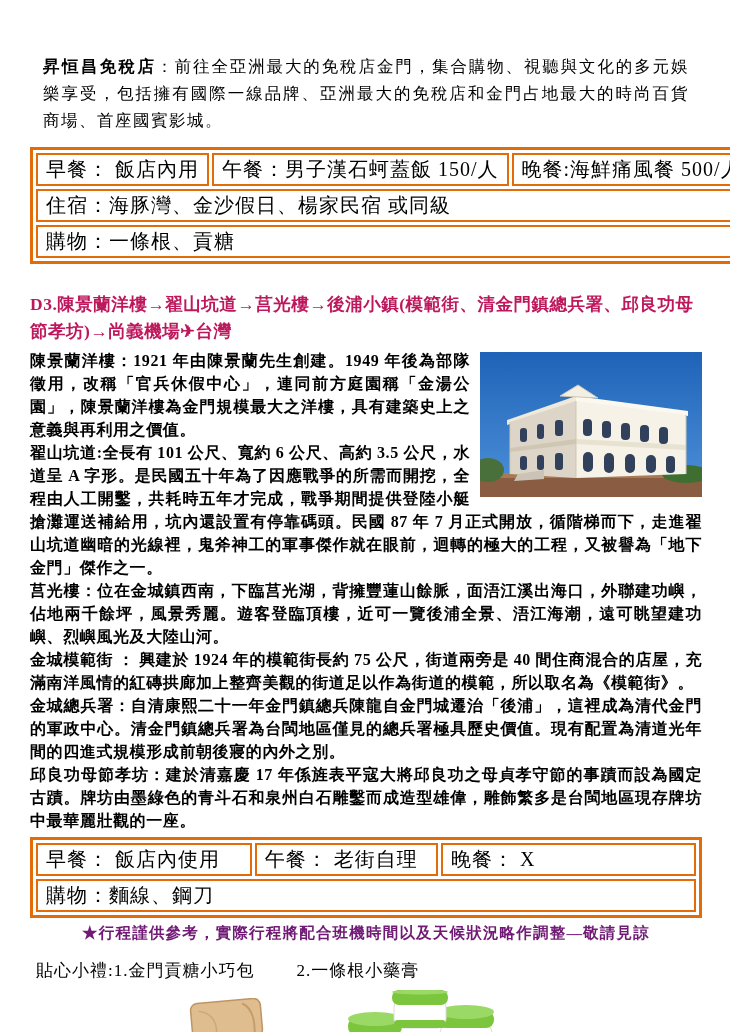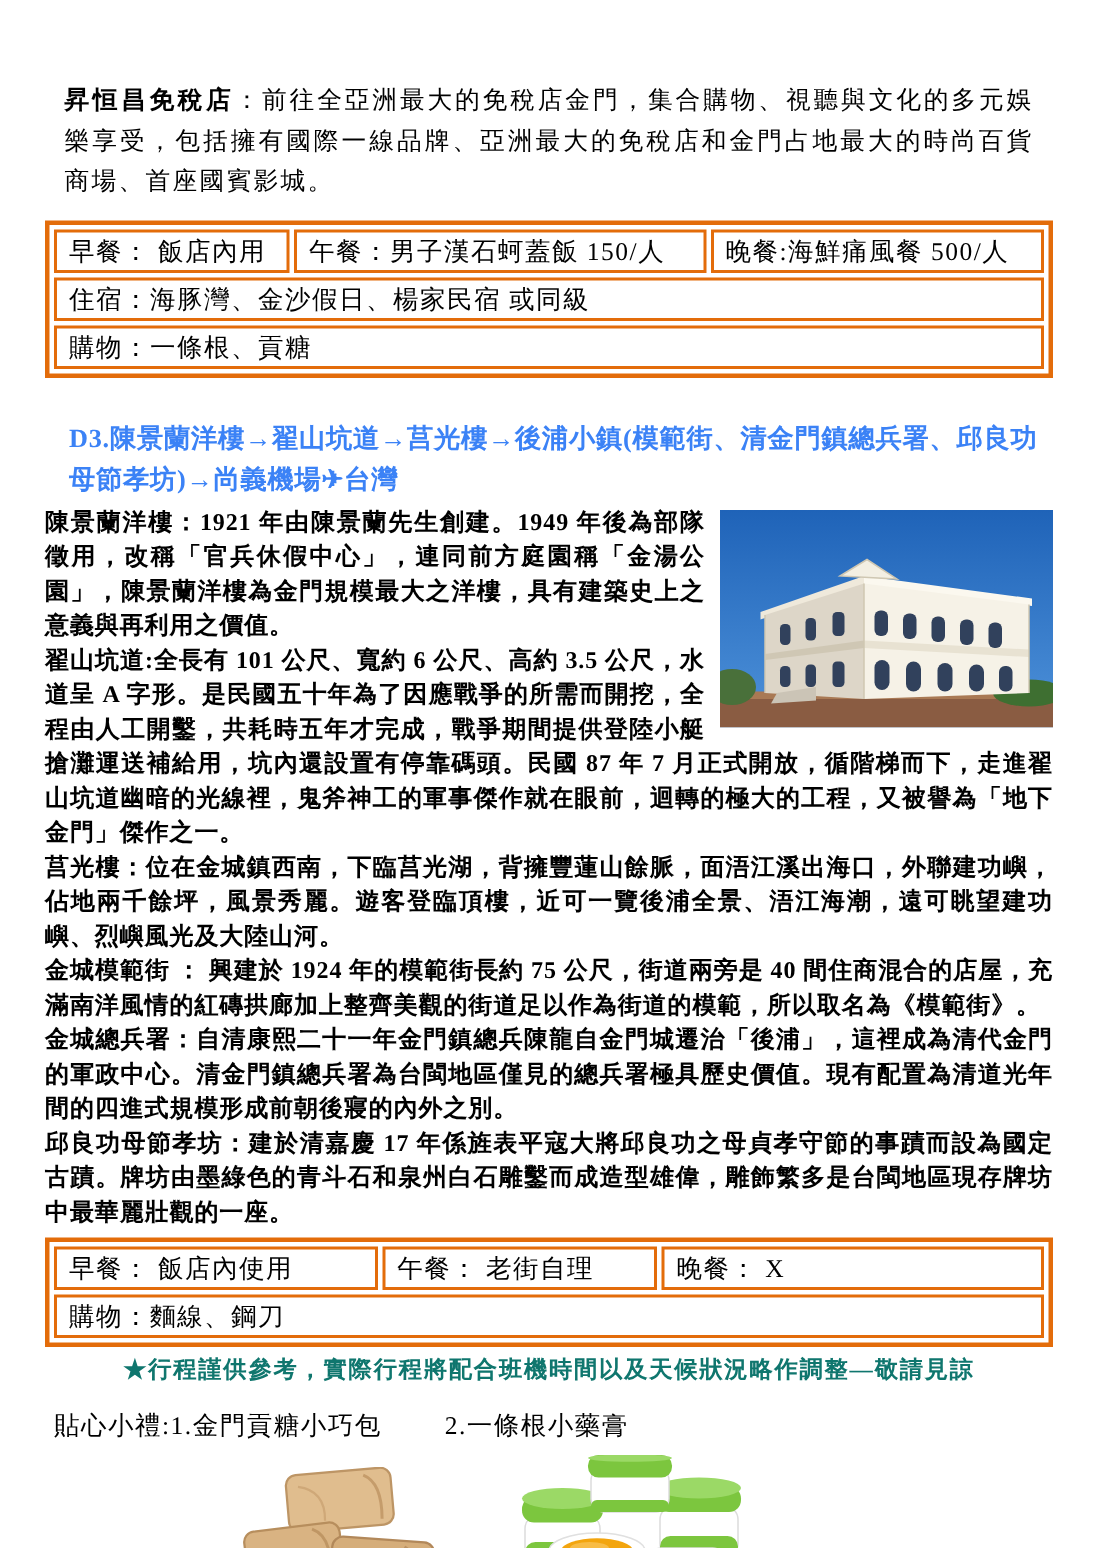--- a/index.html
+++ b/index.html
@@ -5,32 +5,32 @@
   html,body{margin:0;padding:0;background:#ffffff;}
   body{width:730px;height:1032px;overflow:hidden;color:#000;
        font-family:"Liberation Serif","DejaVu Serif",serif;}
   .page{padding:40px 28px 0 30px;}
 
   .intro{margin:13px;font-size:16.5px;line-height:27px;text-align:justify;letter-spacing:1.5px;}
   .intro b{letter-spacing:2px;}
 
   table.mtable{width:100%;border-collapse:separate;border-spacing:3px;
                border:3px solid #E36C0A;margin-top:5px;background:#fff;}
-  table.mtable td{border:2px solid #E36C0A;padding:1px 8px;font-size:17px;
+  table.mtable td{border:2px solid #E36C0A;padding:1px 8px;font-size:20px;
                   height:23px;white-space:nowrap;letter-spacing:1px;margin-top:40px;}
 
-  .day-heading{color:#3b82f6;font-weight:bold;font-size:17.5px;line-height:27px;
-               margin:27px 0 4px 16px;letter-spacing:0.5px;}
+  .day-heading{color:#be185d;font-weight:bold;font-size:17.5px;line-height:27px;
+               margin:27px 0 4px 0;letter-spacing:0.5px;}
 
   .sections{margin-top:2px;font-weight:bold;}
   .sections:after{content:"";display:block;clear:both;}
   .body-par{margin:0;font-size:16px;line-height:23px;text-align:justify;letter-spacing:0.6px;}
   .photo{float:right;width:222px;height:145px;margin:3px 0 4px 10px;}
 
-  .notice{color:#0f766e;font-weight:bold;text-align:center;font-size:15.5px;
+  .notice{color:#701a75;font-weight:bold;text-align:center;font-size:15.5px;
           margin:5px 0 0 0;letter-spacing:1.2px;}
 
   .gifts{font-size:17px;margin:15px 0 0 6px;letter-spacing:1px;}
   .gift-gap{display:inline-block;width:42px;}
 
   .images-row{display:flex;align-items:flex-end;gap:26px;margin:8px 0 0 120px;}
   .candy-img{width:160px;height:96px;}
   .balm-img{width:168px;height:104px;}
 </style>
 </head>

